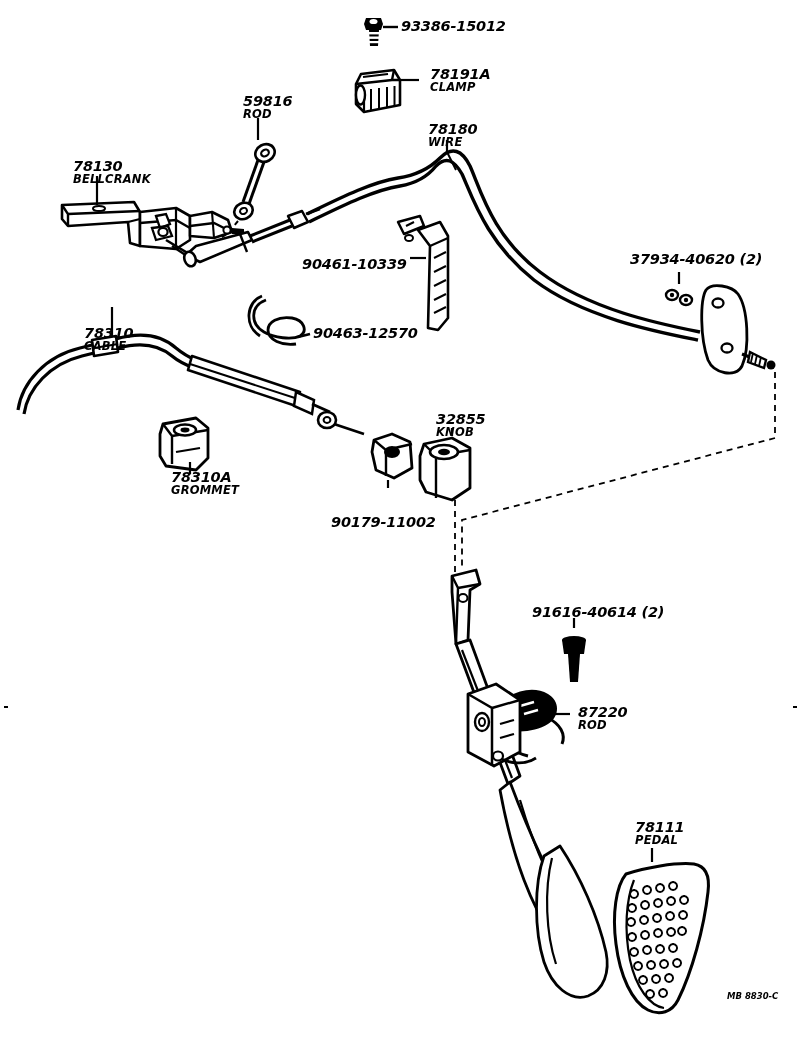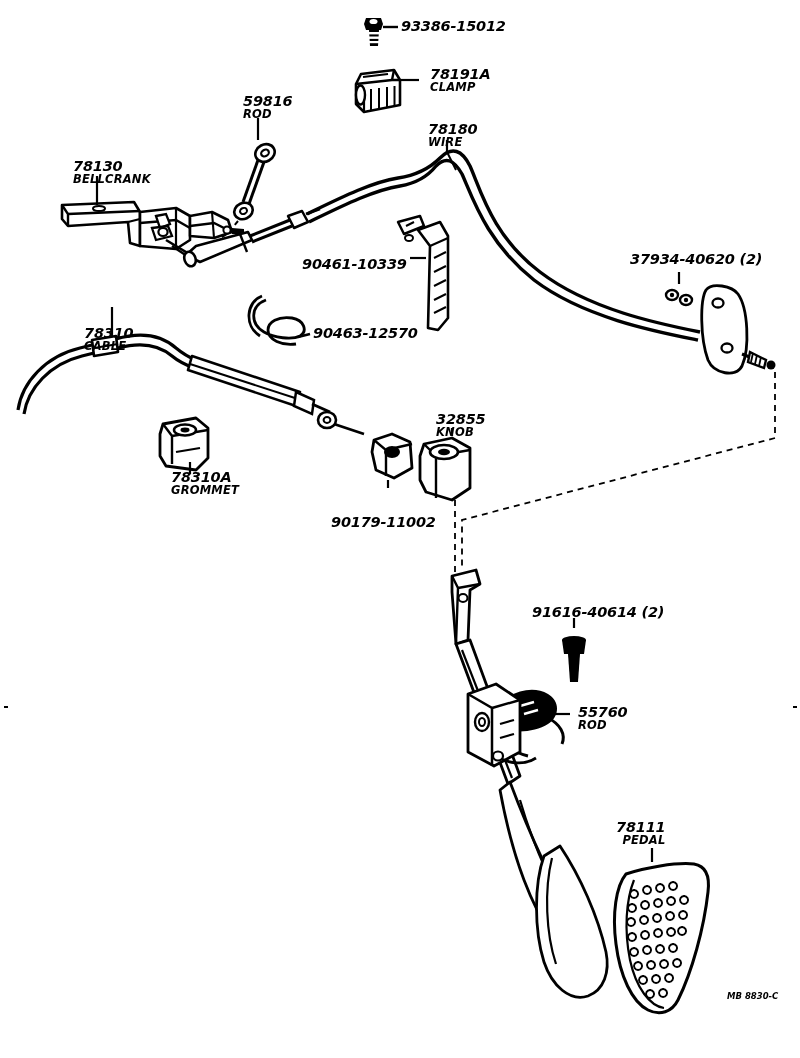--- a/index.html
+++ b/index.html
@@ -419,24 +419,24 @@
 
   <div class="callout single" style="left:331px; top:515px;">
     <span class="pn">90179-11002</span>
   </div>
 
   <div class="callout single" style="left:532px; top:605px;">
     <span class="pn">91616-40614 (2)</span>
   </div>
 
   <div class="callout" style="left:578px; top:705px;">
-    <span class="pn">55760</span>
+    <span class="pn">87220</span>
     <span class="nm">ROD</span>
   </div>
 
-  <div class="callout" style="left:616px; top:820px;text-align:right;">
+  <div class="callout" style="left:635px; top:820px;">
     <span class="pn">78111</span>
     <span class="nm">PEDAL</span>
   </div>
 
   <div id="sheet-code">MB 8830-C</div>
 
 </div>
 
 </body></html>

